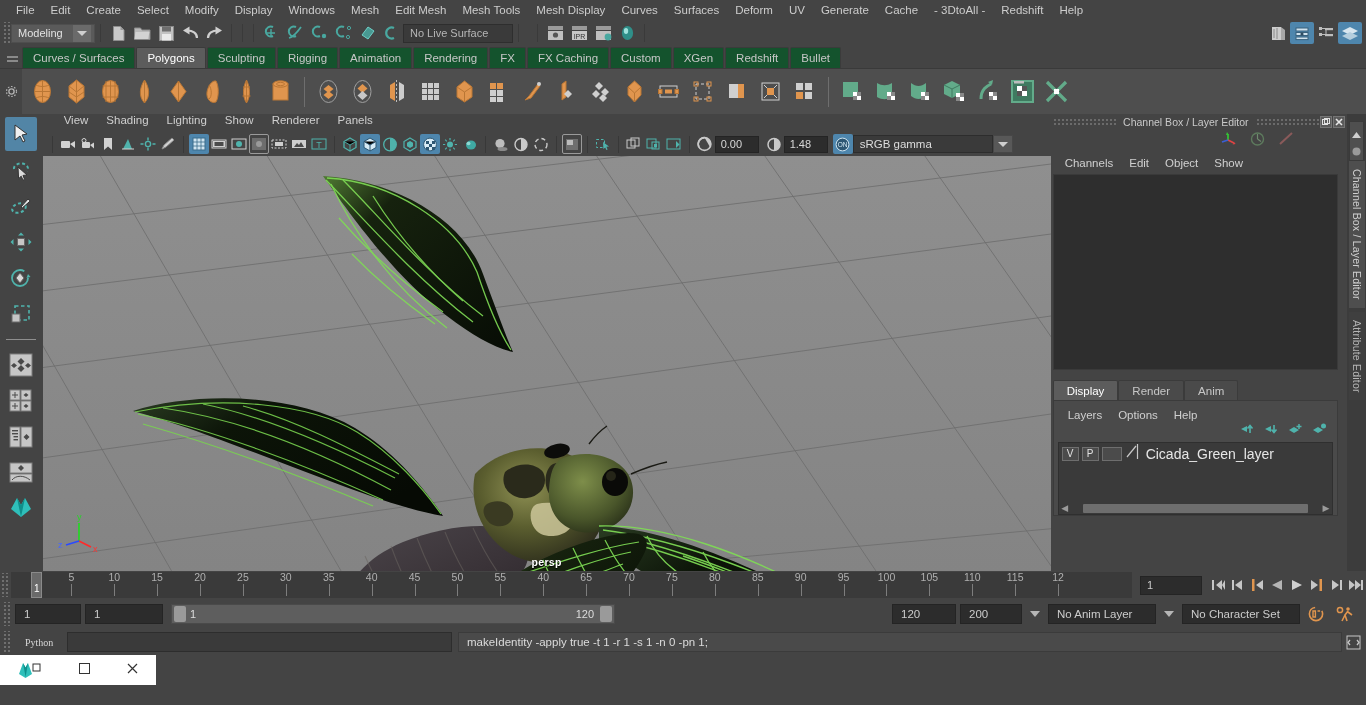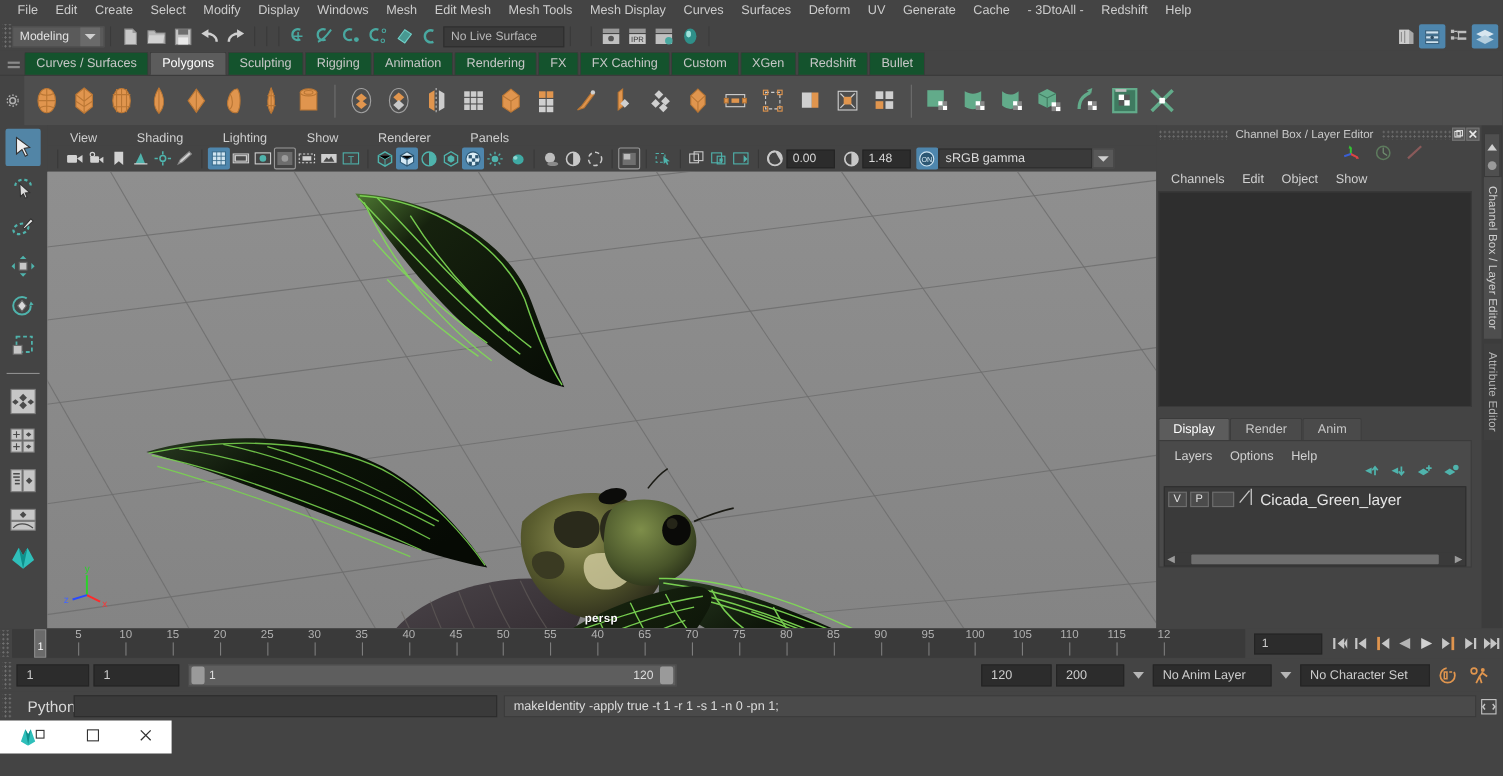--- a/index.html
+++ b/index.html
@@ -42,21 +42,21 @@
   .shelfsep { width:1px;height:30px;background:#6e6e6e;margin:0 5px; flex:none;}
 
   
   .mainrow { display:flex; height:457px; }
   .toolbox { width:45px; background:#444444; padding-top:3px; display:flex; flex-direction:column; align-items:center; }
   .tbx { width:32px;height:34px;display:flex;align-items:center;justify-content:center;margin-bottom:2px;}
   .tbx.sel { background:#5285a6; border-radius:2px;}
   .tbx-sep { width:30px;height:1px;background:#8e8e8e;margin:6px 0 8px;}
 
   .viewcol { width:1008px; background:#444444; display:flex; flex-direction:column; }
-  .panelmenu { height:18px; display:flex; align-items:flex-end; padding-left:12px; background:#444444;gap:18px;}
+  .panelmenu { height:18px; display:flex; align-items:flex-start; padding-left:12px; background:#444444;}
   .panelmenu .pm { color:#cfcfcf; font-size:11.5px; padding:0 9px; cursor:default;}
   .panelbar { height:24px; background:#444444; display:flex; align-items:center; padding-left:4px; }
   .pbtn { width:20px;height:20px;display:flex;align-items:center;justify-content:center;flex:none;}
   .pbtn.on { background:#4e86ad; border-radius:2px;}
   .pbtn.fr { border:1px solid #9a9a9a; border-radius:2px; }
   .pbar-sep{width:1px;height:17px;background:#383838;margin:0 5px;flex:none;}
   .numfield{width:44px;height:17px;background:#2c2c2c;border:1px solid #242424;color:#d8d8d8;font-size:11px;
      display:flex;align-items:center;padding-left:5px;flex:none;}
   .gammabox{width:140px;height:18px;background:#3a3a3a;border:1px solid #2d2d2d;color:#dcdcdc;font-size:11.5px;
      display:flex;align-items:center;padding-left:6px;flex:none;}
@@ -121,21 +121,21 @@
   .rangebar{height:20px;background:#5e5e5e;border:1px solid #4a4a4a;position:relative;display:flex;align-items:center;
      flex:none;}
   .rangebar .h{width:12px;height:16px;background:#9a9a9a;border-radius:2px;position:absolute;}
   .rangebar .lv{color:#dddddd;font-size:11px;position:absolute;left:18px;}
   .rangebar .rv{color:#dddddd;font-size:11px;position:absolute;right:20px;}
   .drop-arw{width:18px;height:20px;display:flex;align-items:center;justify-content:center;flex:none;}
   .tri-d2{width:0;height:0;border-left:5px solid transparent;border-right:5px solid transparent;border-top:6px solid #b6b6b6;}
 
   
   .cmdrow{height:26px;background:#444444;display:flex;align-items:center;padding-left:2px;}
-  .cmdlabel{color:#d8d8d8;font-size:14px;width:56px;padding-left:14px;}
+  .cmdlabel{color:#d8d8d8;font-size:10px;width:56px;padding-left:14px;font-family:Liberation Serif, serif;}
   .cmdinput{height:20px;background:#3a3a3a;border:1px solid #2d2d2d;flex:none;}
   .cmdresult{height:20px;background:#4a4a4a;border:1px solid #3b3b3b;color:#dcdcdc;font-size:11.5px;
      display:flex;align-items:center;padding-left:8px;flex:1;margin-right:2px;}
   .cmdbtn{width:18px;height:20px;display:flex;align-items:center;justify-content:center;}
 
   
   .taskbar{height:30px;background:#444444;display:flex;align-items:stretch;}
   .tbwin{width:156px;background:#ffffff;display:flex;align-items:center;justify-content:space-around;}
   .tbwin .g{color:#222;font-size:14px;}
 </style>

